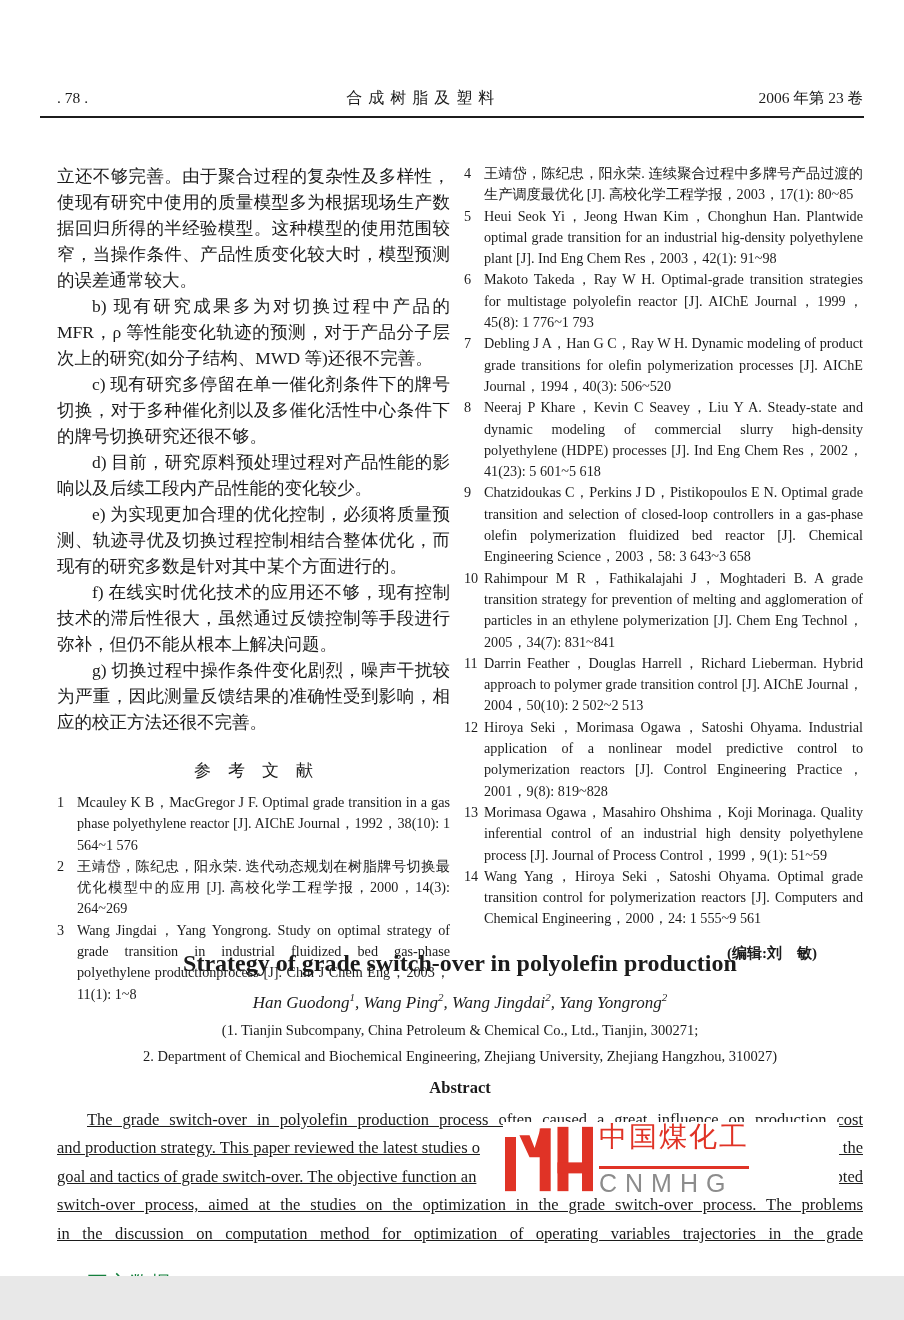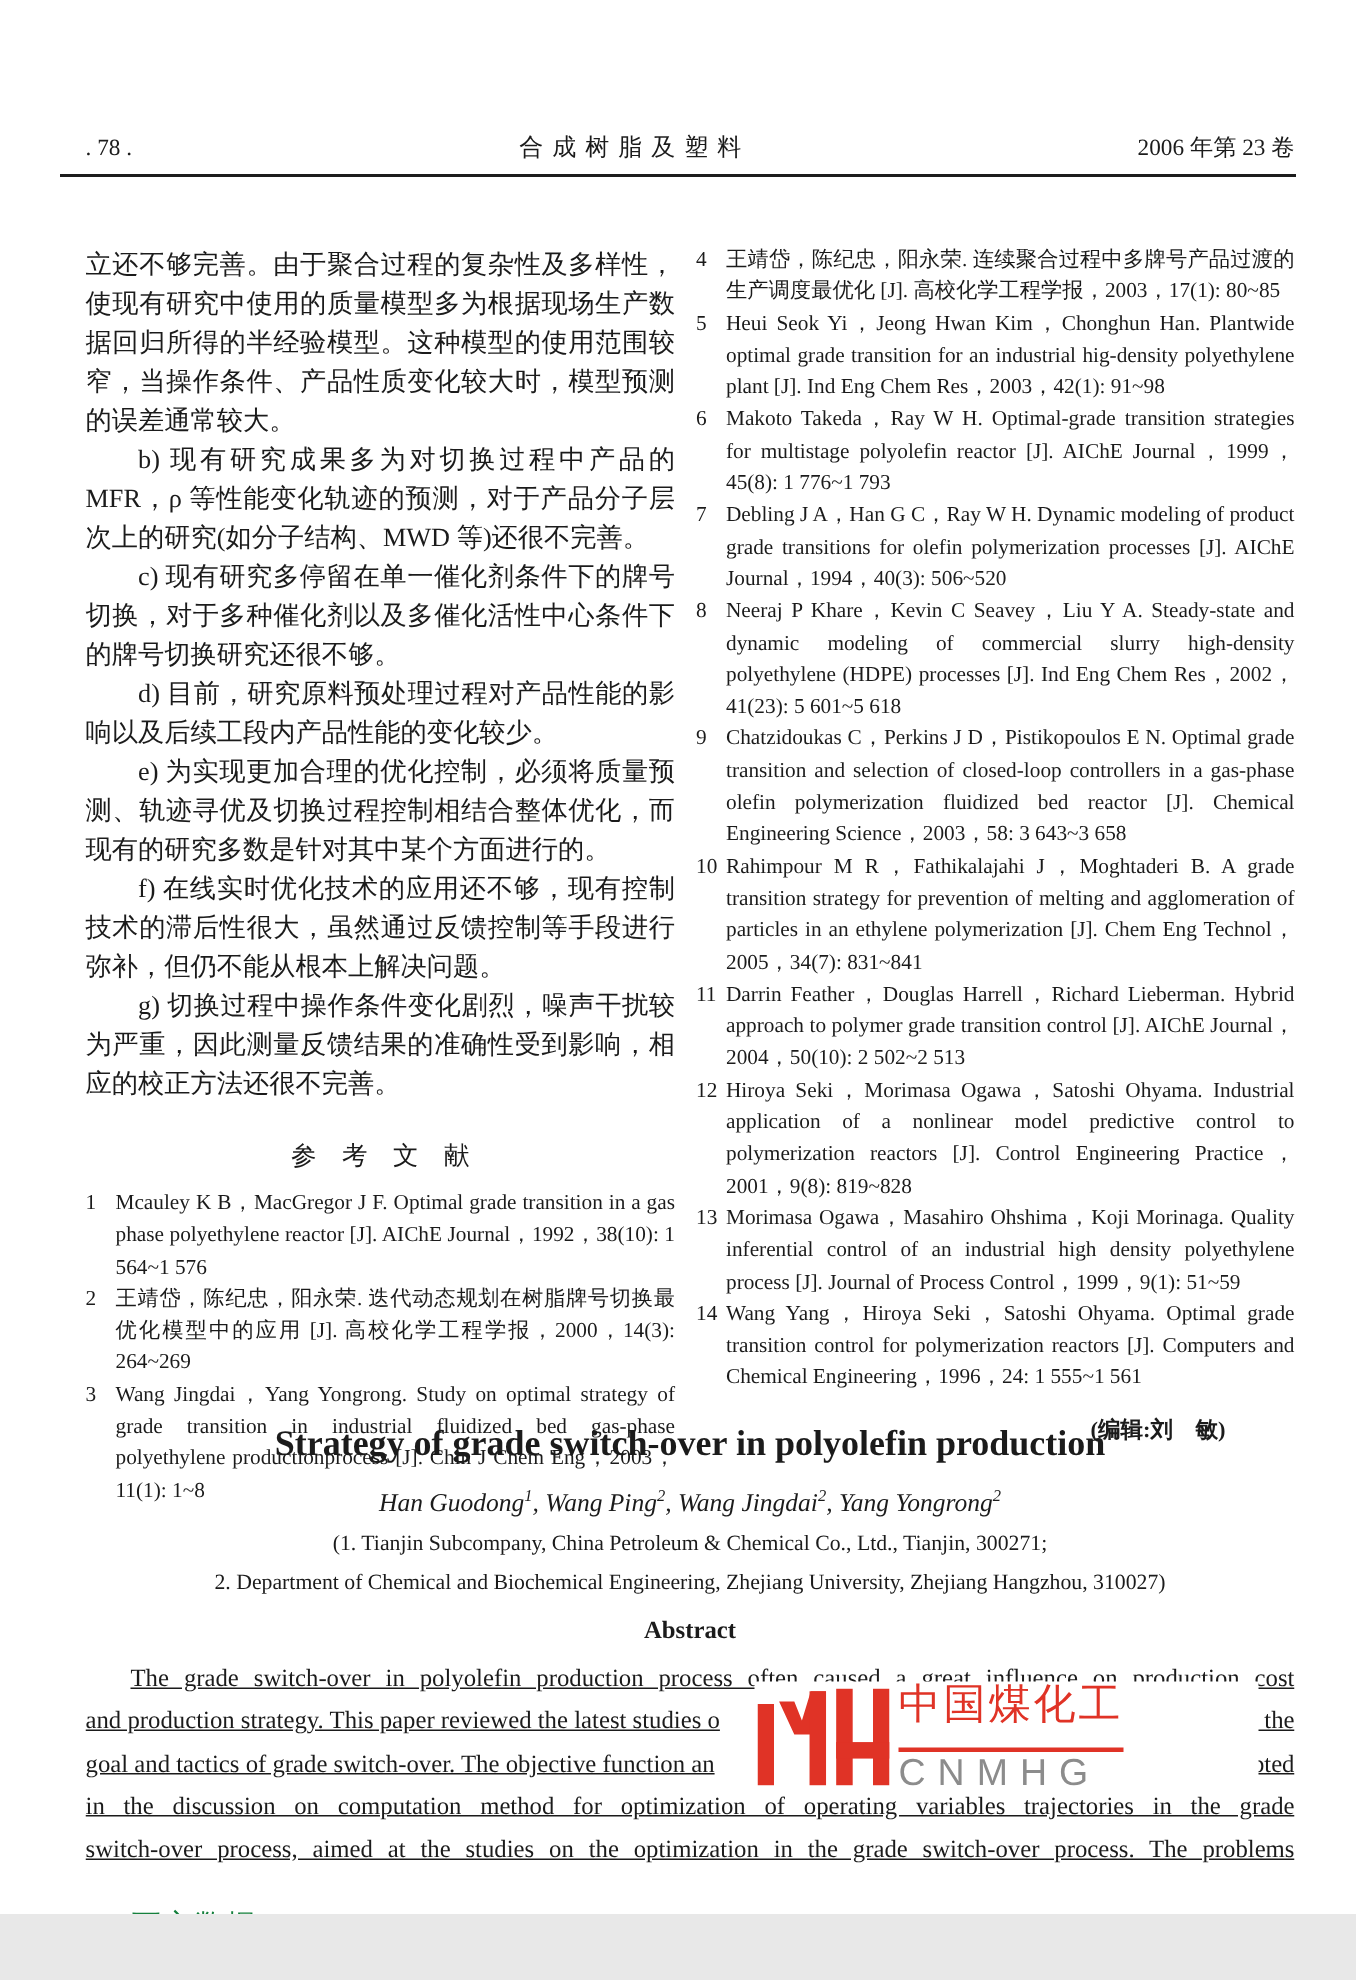--- a/index.html
+++ b/index.html
@@ -144,21 +144,21 @@
             <span class="ref-text">Hiroya Seki，Morimasa Ogawa，Satoshi Ohyama. Industrial application of a nonlinear model predictive control to polymerization reactors [J]. Control Engineering Practice，2001，9(8): 819~828</span>
           </div>
 
           <div class="ref-item">
             <span class="ref-num">13</span>
             <span class="ref-text">Morimasa Ogawa，Masahiro Ohshima，Koji Morinaga. Quality inferential control of an industrial high density polyethylene process [J]. Journal of Process Control，1999，9(1): 51~59</span>
           </div>
 
           <div class="ref-item">
             <span class="ref-num">14</span>
-            <span class="ref-text">Wang Yang，Hiroya Seki，Satoshi Ohyama. Optimal grade transition control for polymerization reactors [J]. Computers and Chemical Engineering，1996，24: 1 555~1 561</span>
+            <span class="ref-text">Wang Yang，Hiroya Seki，Satoshi Ohyama. Optimal grade transition control for polymerization reactors [J]. Computers and Chemical Engineering，2000，24: 1 555~9 561</span>
           </div>
         </div>
       <div class="editor-line">(编辑:刘　敏)</div>
     </div>
 
   </div>
 
   <div class="en-section">
     <h1 class="en-title">Strategy of grade switch-over in polyolefin production</h1>
 
@@ -182,22 +182,22 @@
     <div class="abstract">
       <div class="ab-line ab-just ab-first">The grade switch-over in polyolefin production process often caused a great influence on production cost</div>
       <div class="ab-line ab-split">
         <span class="left">and production strategy. This paper reviewed the latest studies o</span>
         <span class="right">atiated upon the</span>
       </div>
       <div class="ab-line ab-split">
         <span class="left">goal and tactics of grade switch-over. The objective function an</span>
         <span class="right">re were adopted</span>
       </div>
+      <div class="ab-line ab-just">switch-over process, aimed at the studies on the optimization in the grade switch-over process. The problems</div>
       <div class="ab-line ab-just">in the discussion on computation method for optimization of operating variables trajectories in the grade</div>
-      <div class="ab-line ab-just">switch-over process, aimed at the studies on the optimization in the grade switch-over process. The problems</div>
 
       <div class="watermark">
         <svg class="wm-logo" width="88" height="66" viewBox="0 0 104 76" fill="#e03326" xmlns="http://www.w3.org/2000/svg">
           <rect x="0" y="12" width="13" height="64"></rect>
           <polygon points="17,10 29,10 35,25 42,2 54,2 42,36 29,36"></polygon>
           <rect x="41" y="2" width="13" height="74"></rect>
           <rect x="62" y="0" width="13" height="76"></rect>
           <rect x="91" y="0" width="13" height="76"></rect>
           <rect x="62" y="42" width="42" height="13"></rect>
         </svg>

